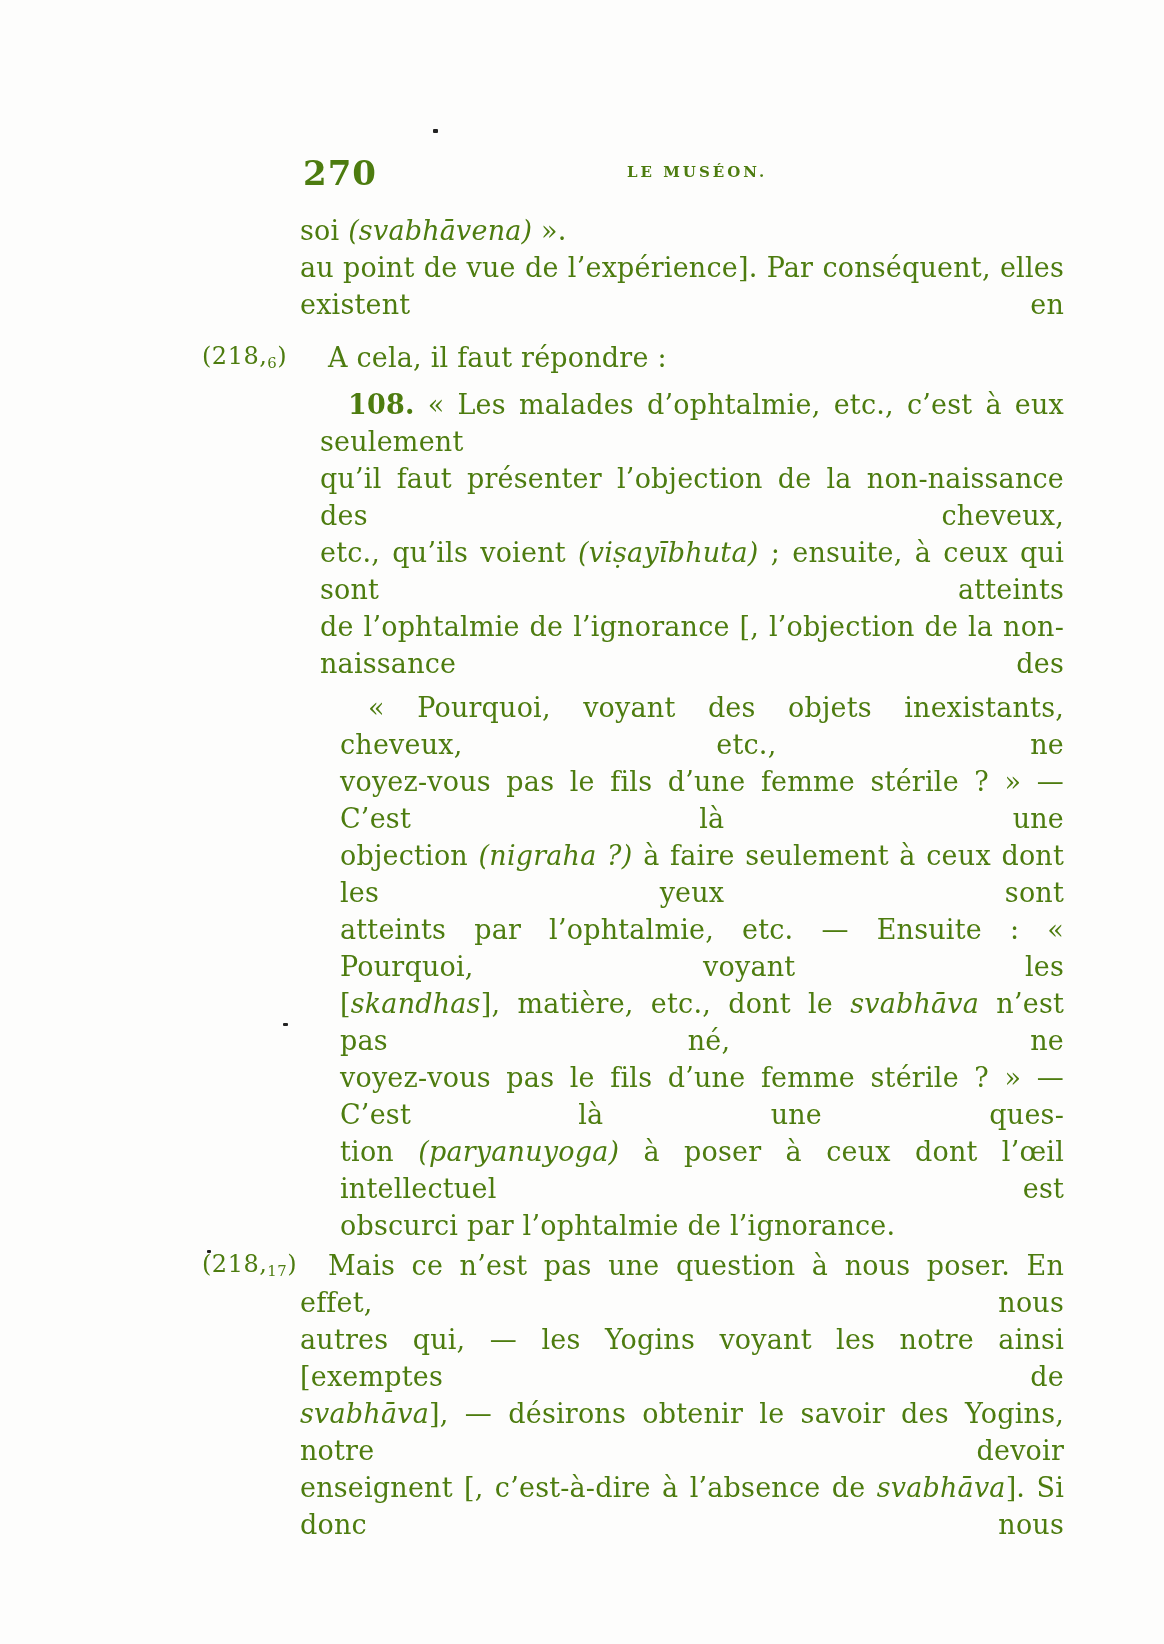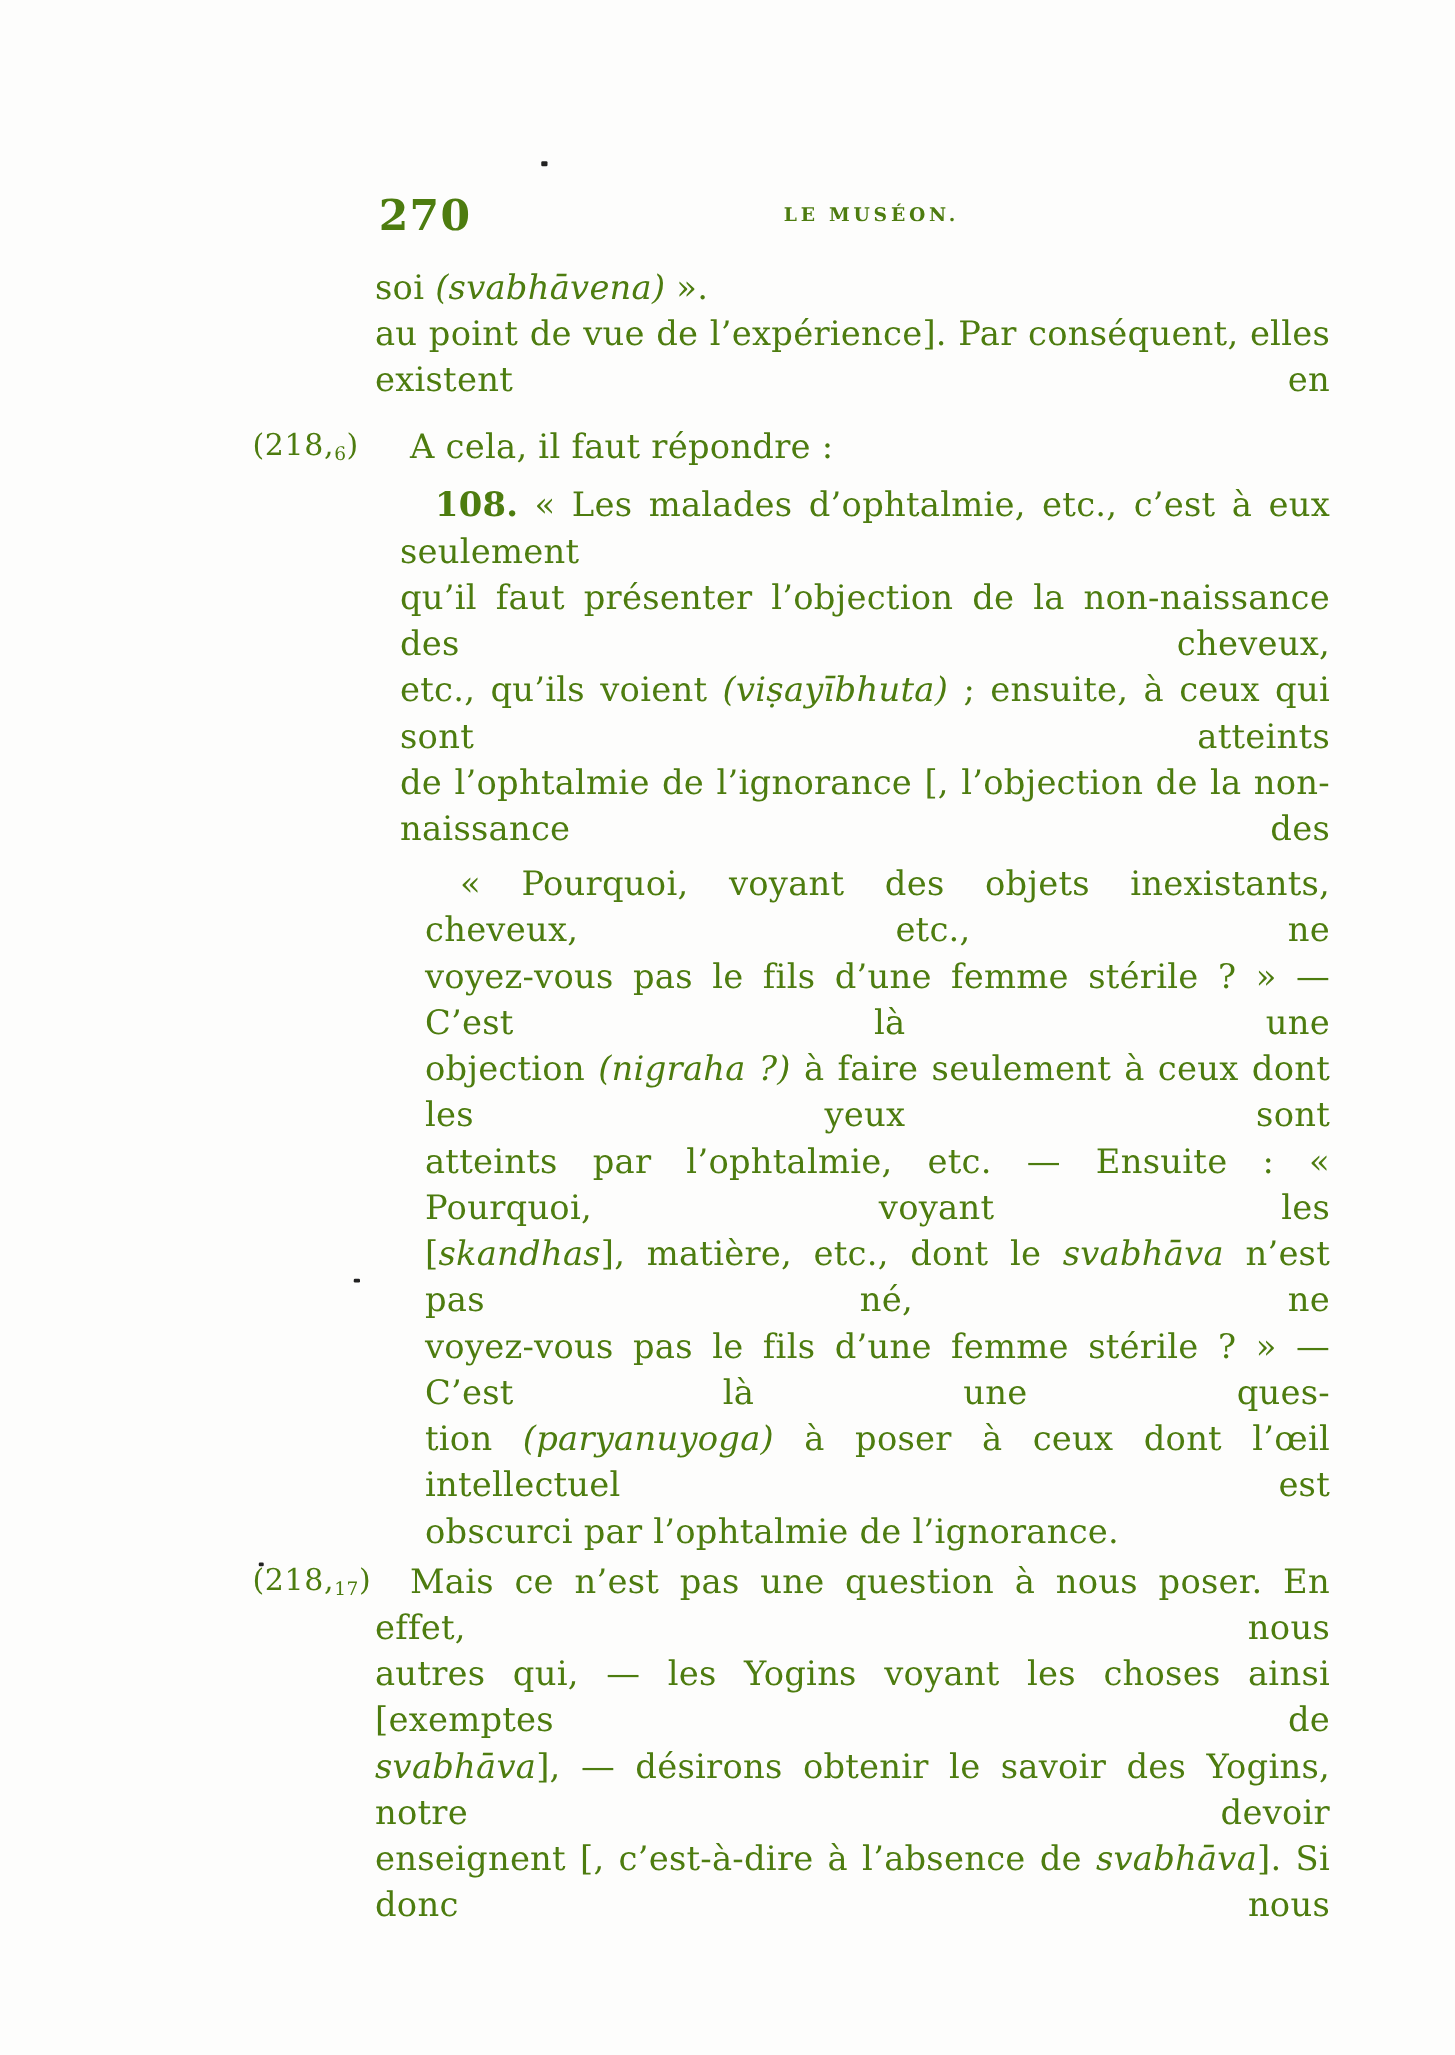--- a/index.html
+++ b/index.html
@@ -67,21 +67,21 @@
           <div class="line just">objection <span class="st-i">(nigraha&nbsp;?)</span> à faire seulement à ceux dont les yeux sont</div>
           <div class="line just">atteints par l’ophtalmie, etc. — Ensuite&nbsp;: « Pourquoi, voyant les</div>
           <div class="line just">[<span class="st-i">skandhas</span>], matière, etc., dont le <span class="st-i">svabhāva</span> n’est pas né, ne</div>
           <div class="line just">voyez-vous pas le fils d’une femme stérile&nbsp;? » — C’est là une ques-</div>
           <div class="line just">tion <span class="st-i">(paryanuyoga)</span> à poser à ceux dont l’œil intellectuel est</div>
           <div class="line">obscurci par l’ophtalmie de l’ignorance.</div>
         </div>
         <div class="para" style="margin-top: 3px;">
           <span class="margin-note"><span>(218,</span><span class="st-sub">17</span><span>)</span></span>
           <div class="line just indent">Mais ce n’est pas une question à nous poser. En effet, nous</div>
-          <div class="line just">autres qui, — les Yogins voyant les choses ainsi [exemptes de</div>
+          <div class="line just">autres qui, — les Yogins voyant les notre ainsi [exemptes de</div>
           <div class="line just"><span class="st-i">svabhāva</span>], — désirons obtenir le savoir des Yogins, notre devoir</div>
           <div class="line just">enseignent [, c’est-à-dire à l’absence de <span class="st-i">svabhāva</span>]. Si donc nous</div>
         </div>
       </div>
 
   </div>
 
   <div class="speck" style="left:433px;top:129px;width:5px;height:4px;"></div>
   <div class="speck" style="left:283px;top:1023px;width:5px;height:3px;"></div>
   <div class="speck" style="left:207px;top:1250px;width:4px;height:3px;"></div>

